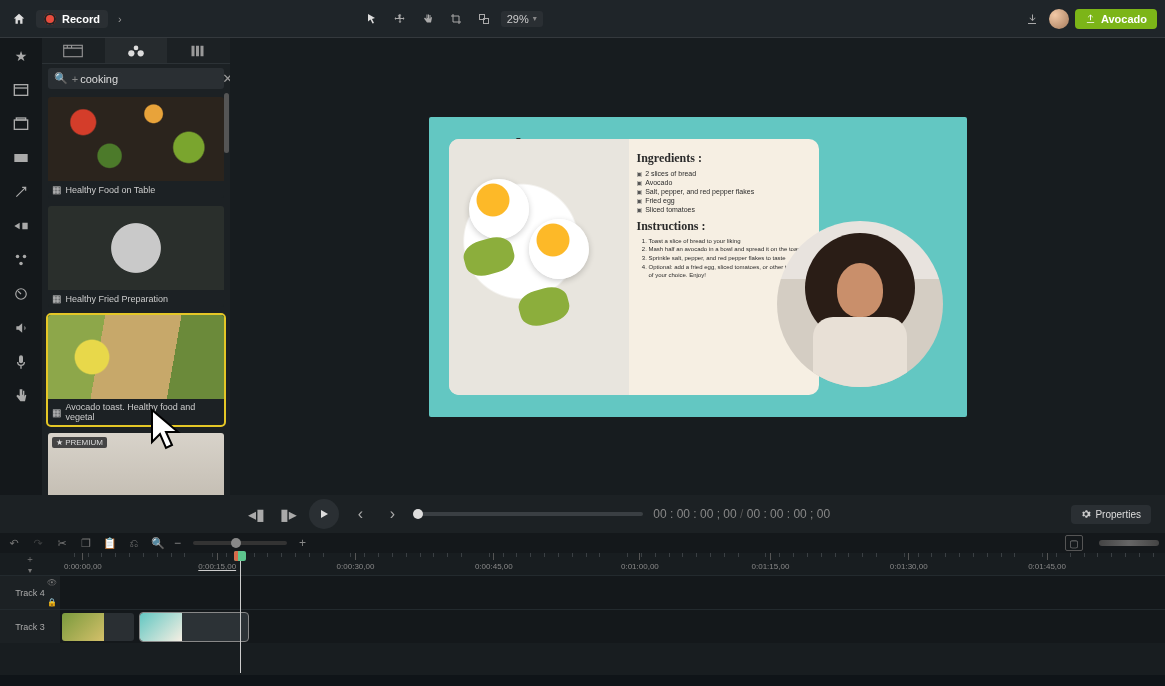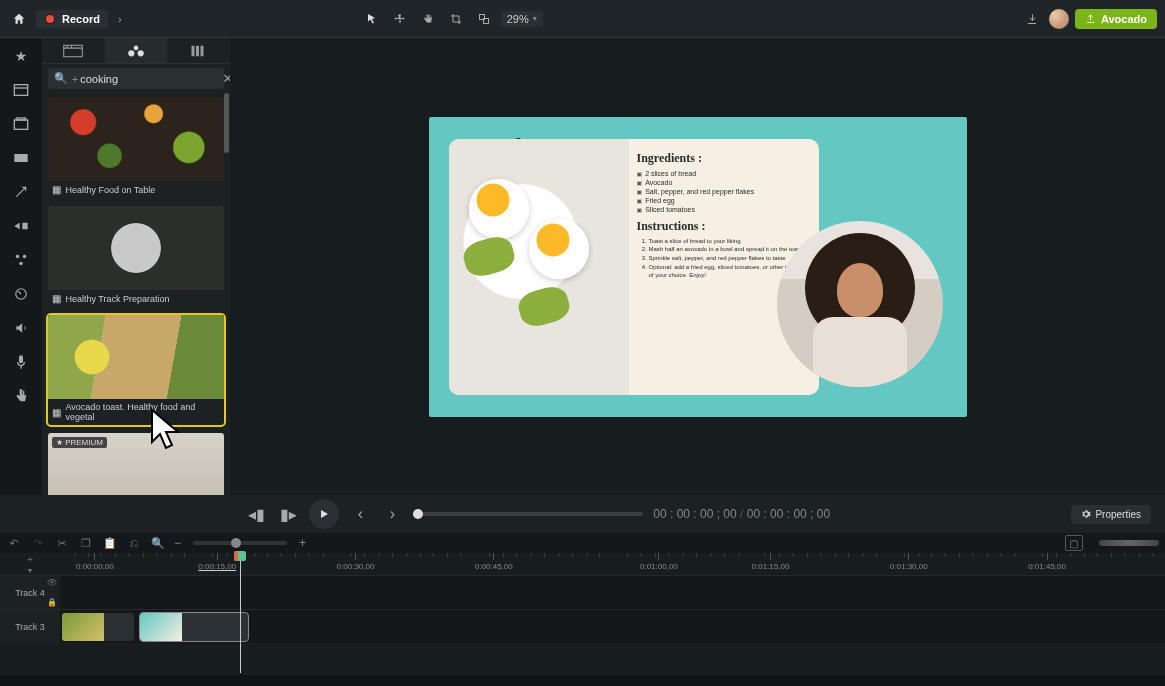--- a/index.html
+++ b/index.html
@@ -278,21 +278,21 @@
         <div class="asset-caption">
             <span class="ic">▦</span>
             <span>Healthy Food on Table</span>
           </div>
       </div>
 
       <div class="asset-card">
         <div class="asset-thumb th2"></div>
         <div class="asset-caption">
             <span class="ic">▦</span>
-            <span>Healthy Track Preparation</span>
+            <span>Healthy Fried Preparation</span>
           </div>
       </div>
 
       <div class="asset-card selected">
         <div class="asset-thumb th3"></div>
         <div class="asset-caption">
             <span class="ic">▦</span>
             <span>Avocado toast. Healthy food and vegetal</span>
           </div>
       </div>
@@ -389,21 +389,21 @@
 
 <div class="ruler">
   <div class="ruler-left">
     <span style="cursor:pointer;">＋</span>
     <span style="cursor:pointer;font-size:8px;">▾</span>
   </div>
   <div class="ruler-body" id="rulerBody">
     <div class="playhead" style="left:180px;">
         <div class="cap"></div>
       </div>
-  <div class="tick" style="left: 16px;">
+  <div class="tick" style="left: 4px;">
         <div class="bar"></div>
         <div class="lbl">0:00:00,00</div>
       </div>
       <div class="minitick" style="left: 13.8312px;"></div>
       <div class="minitick" style="left: 27.6623px;"></div>
       <div class="minitick" style="left: 41.4935px;"></div>
       <div class="minitick" style="left: 55.3247px;"></div>
       <div class="minitick" style="left: 69.1558px;"></div>
       <div class="minitick" style="left: 82.987px;"></div>
       <div class="minitick" style="left: 96.8182px;"></div>
@@ -441,21 +441,21 @@
       </div>
       <div class="minitick" style="left: 428.766px;"></div>
       <div class="minitick" style="left: 442.597px;"></div>
       <div class="minitick" style="left: 456.429px;"></div>
       <div class="minitick" style="left: 470.26px;"></div>
       <div class="minitick" style="left: 484.091px;"></div>
       <div class="minitick" style="left: 497.922px;"></div>
       <div class="minitick" style="left: 511.753px;"></div>
       <div class="minitick" style="left: 525.584px;"></div>
       <div class="minitick" style="left: 539.416px;"></div>
-      <div class="tick" style="left: 580px;">
+      <div class="tick" style="left: 561px;">
         <div class="bar"></div>
         <div class="lbl">0:01:00,00</div>
       </div>
       <div class="minitick" style="left: 567.078px;"></div>
       <div class="minitick" style="left: 580.909px;"></div>
       <div class="minitick" style="left: 594.74px;"></div>
       <div class="minitick" style="left: 608.571px;"></div>
       <div class="minitick" style="left: 622.403px;"></div>
       <div class="minitick" style="left: 636.234px;"></div>
       <div class="minitick" style="left: 650.065px;"></div>

